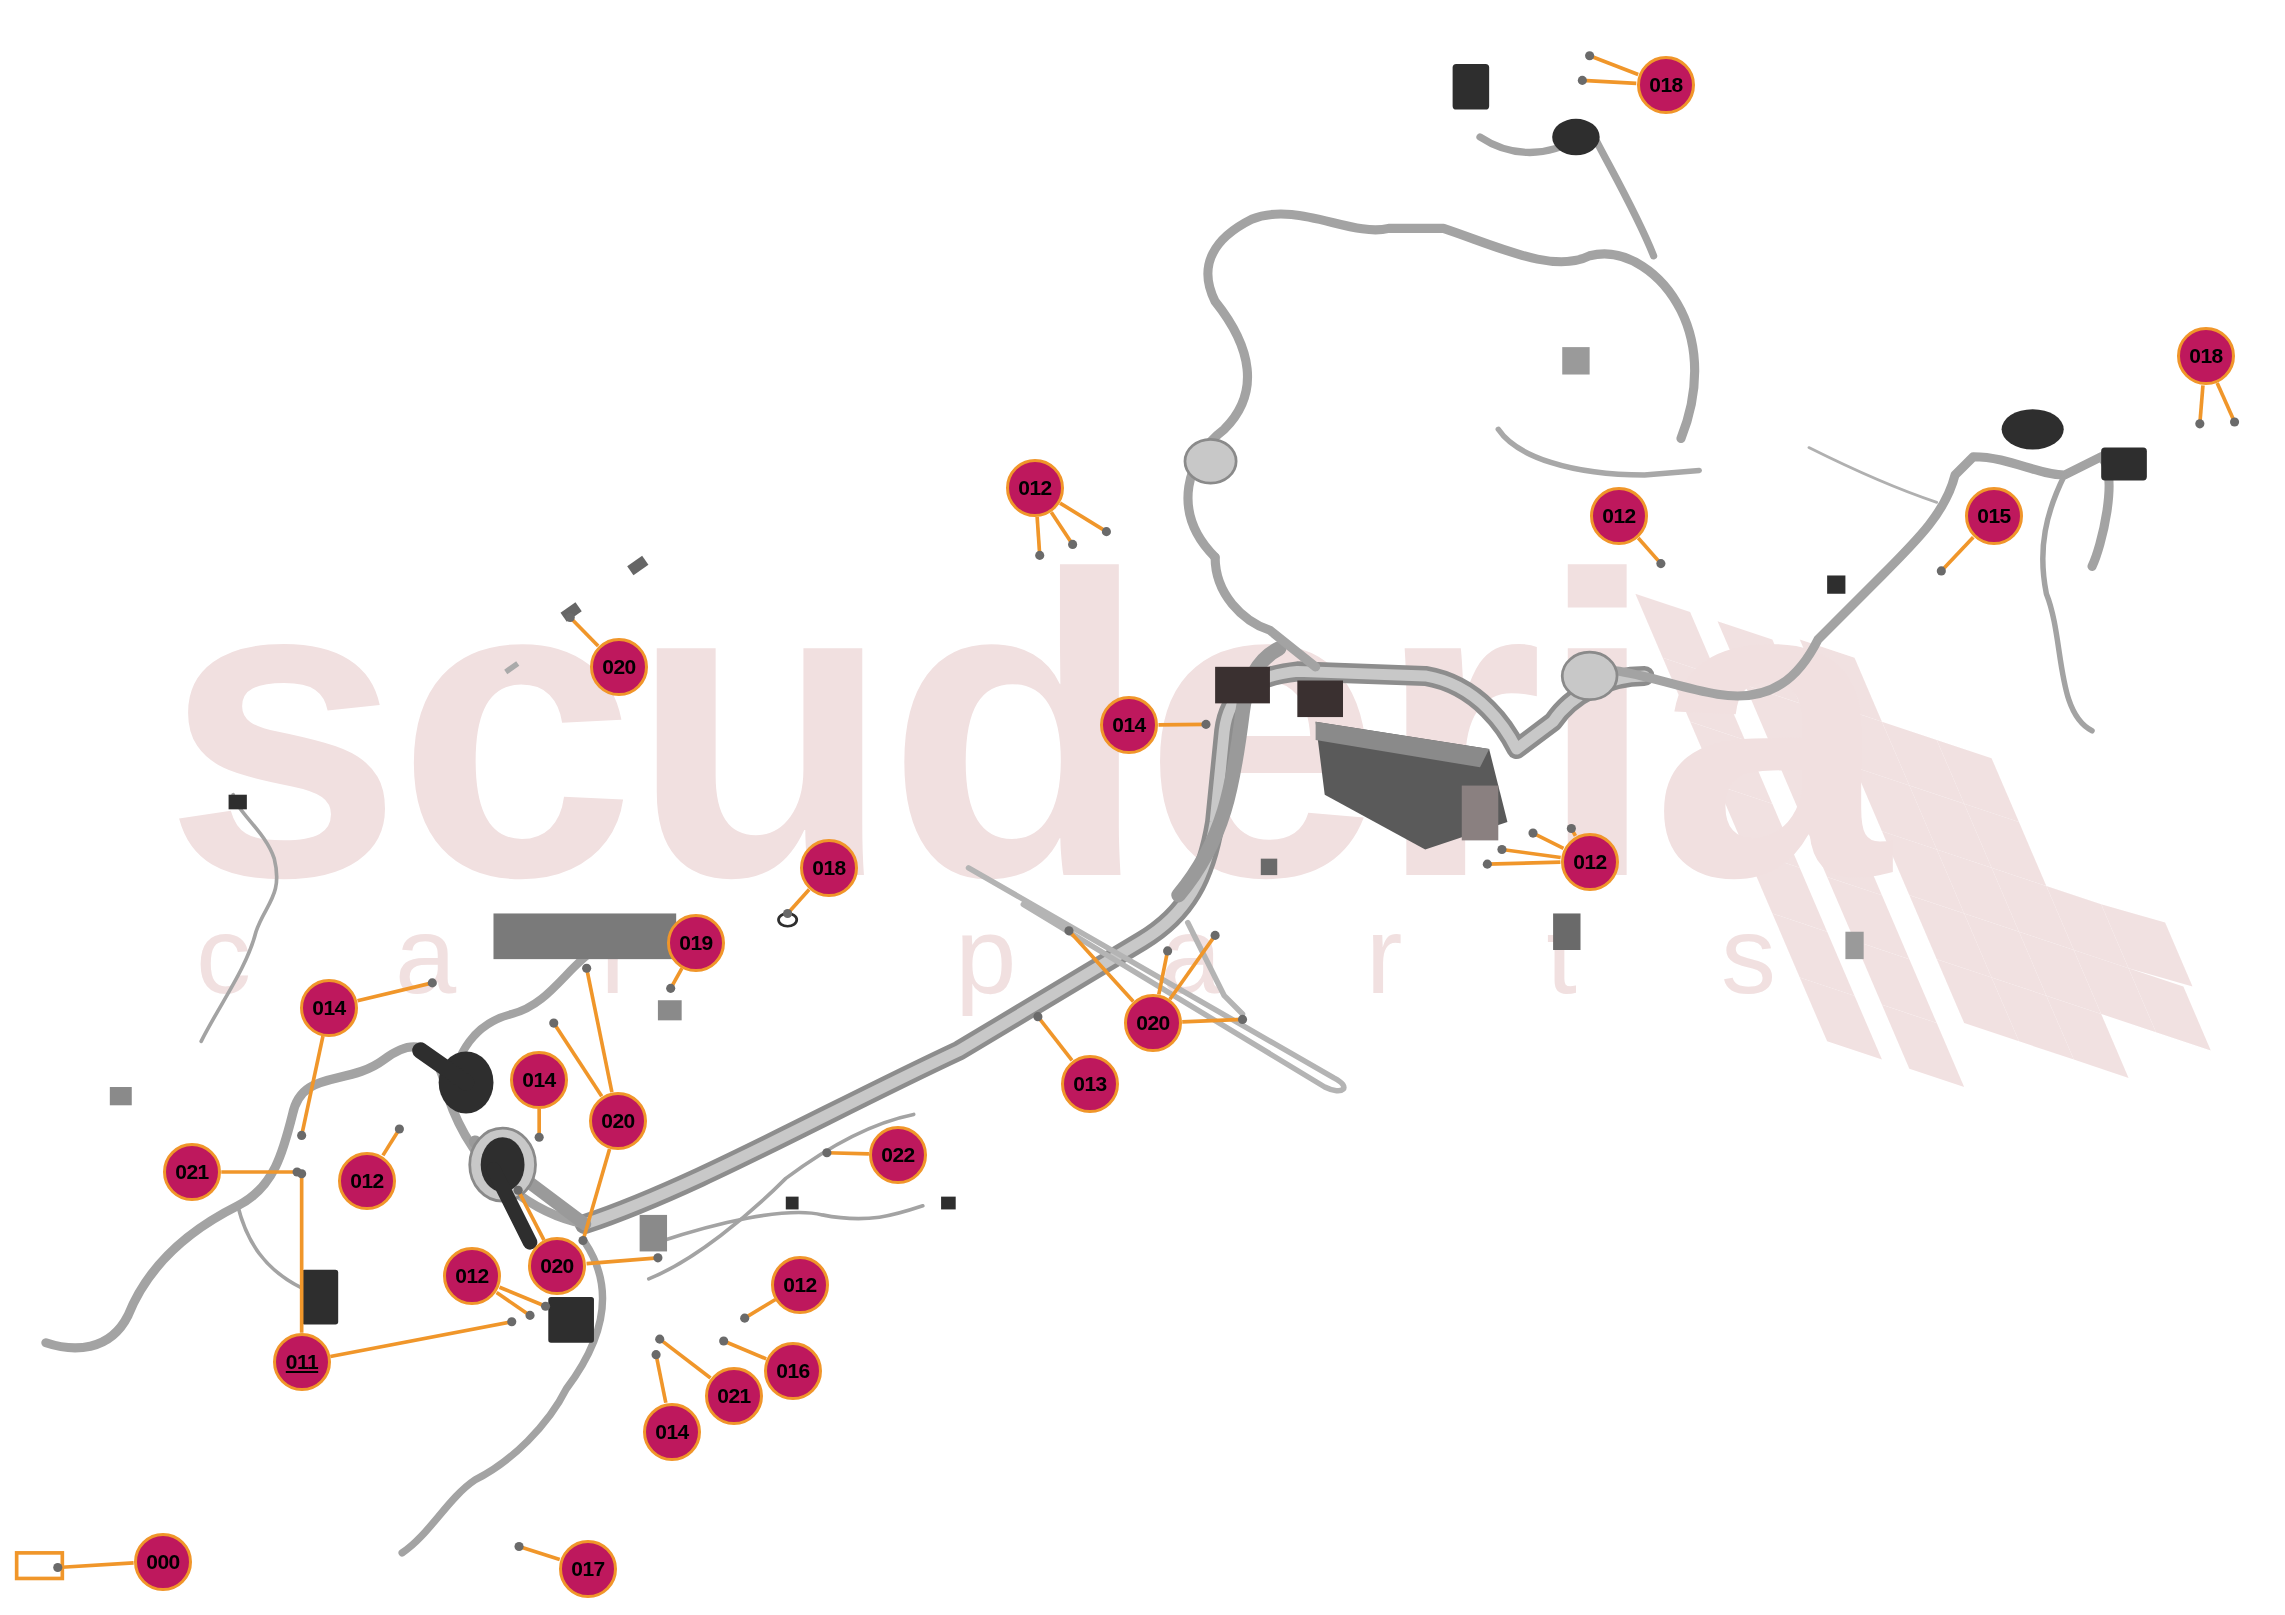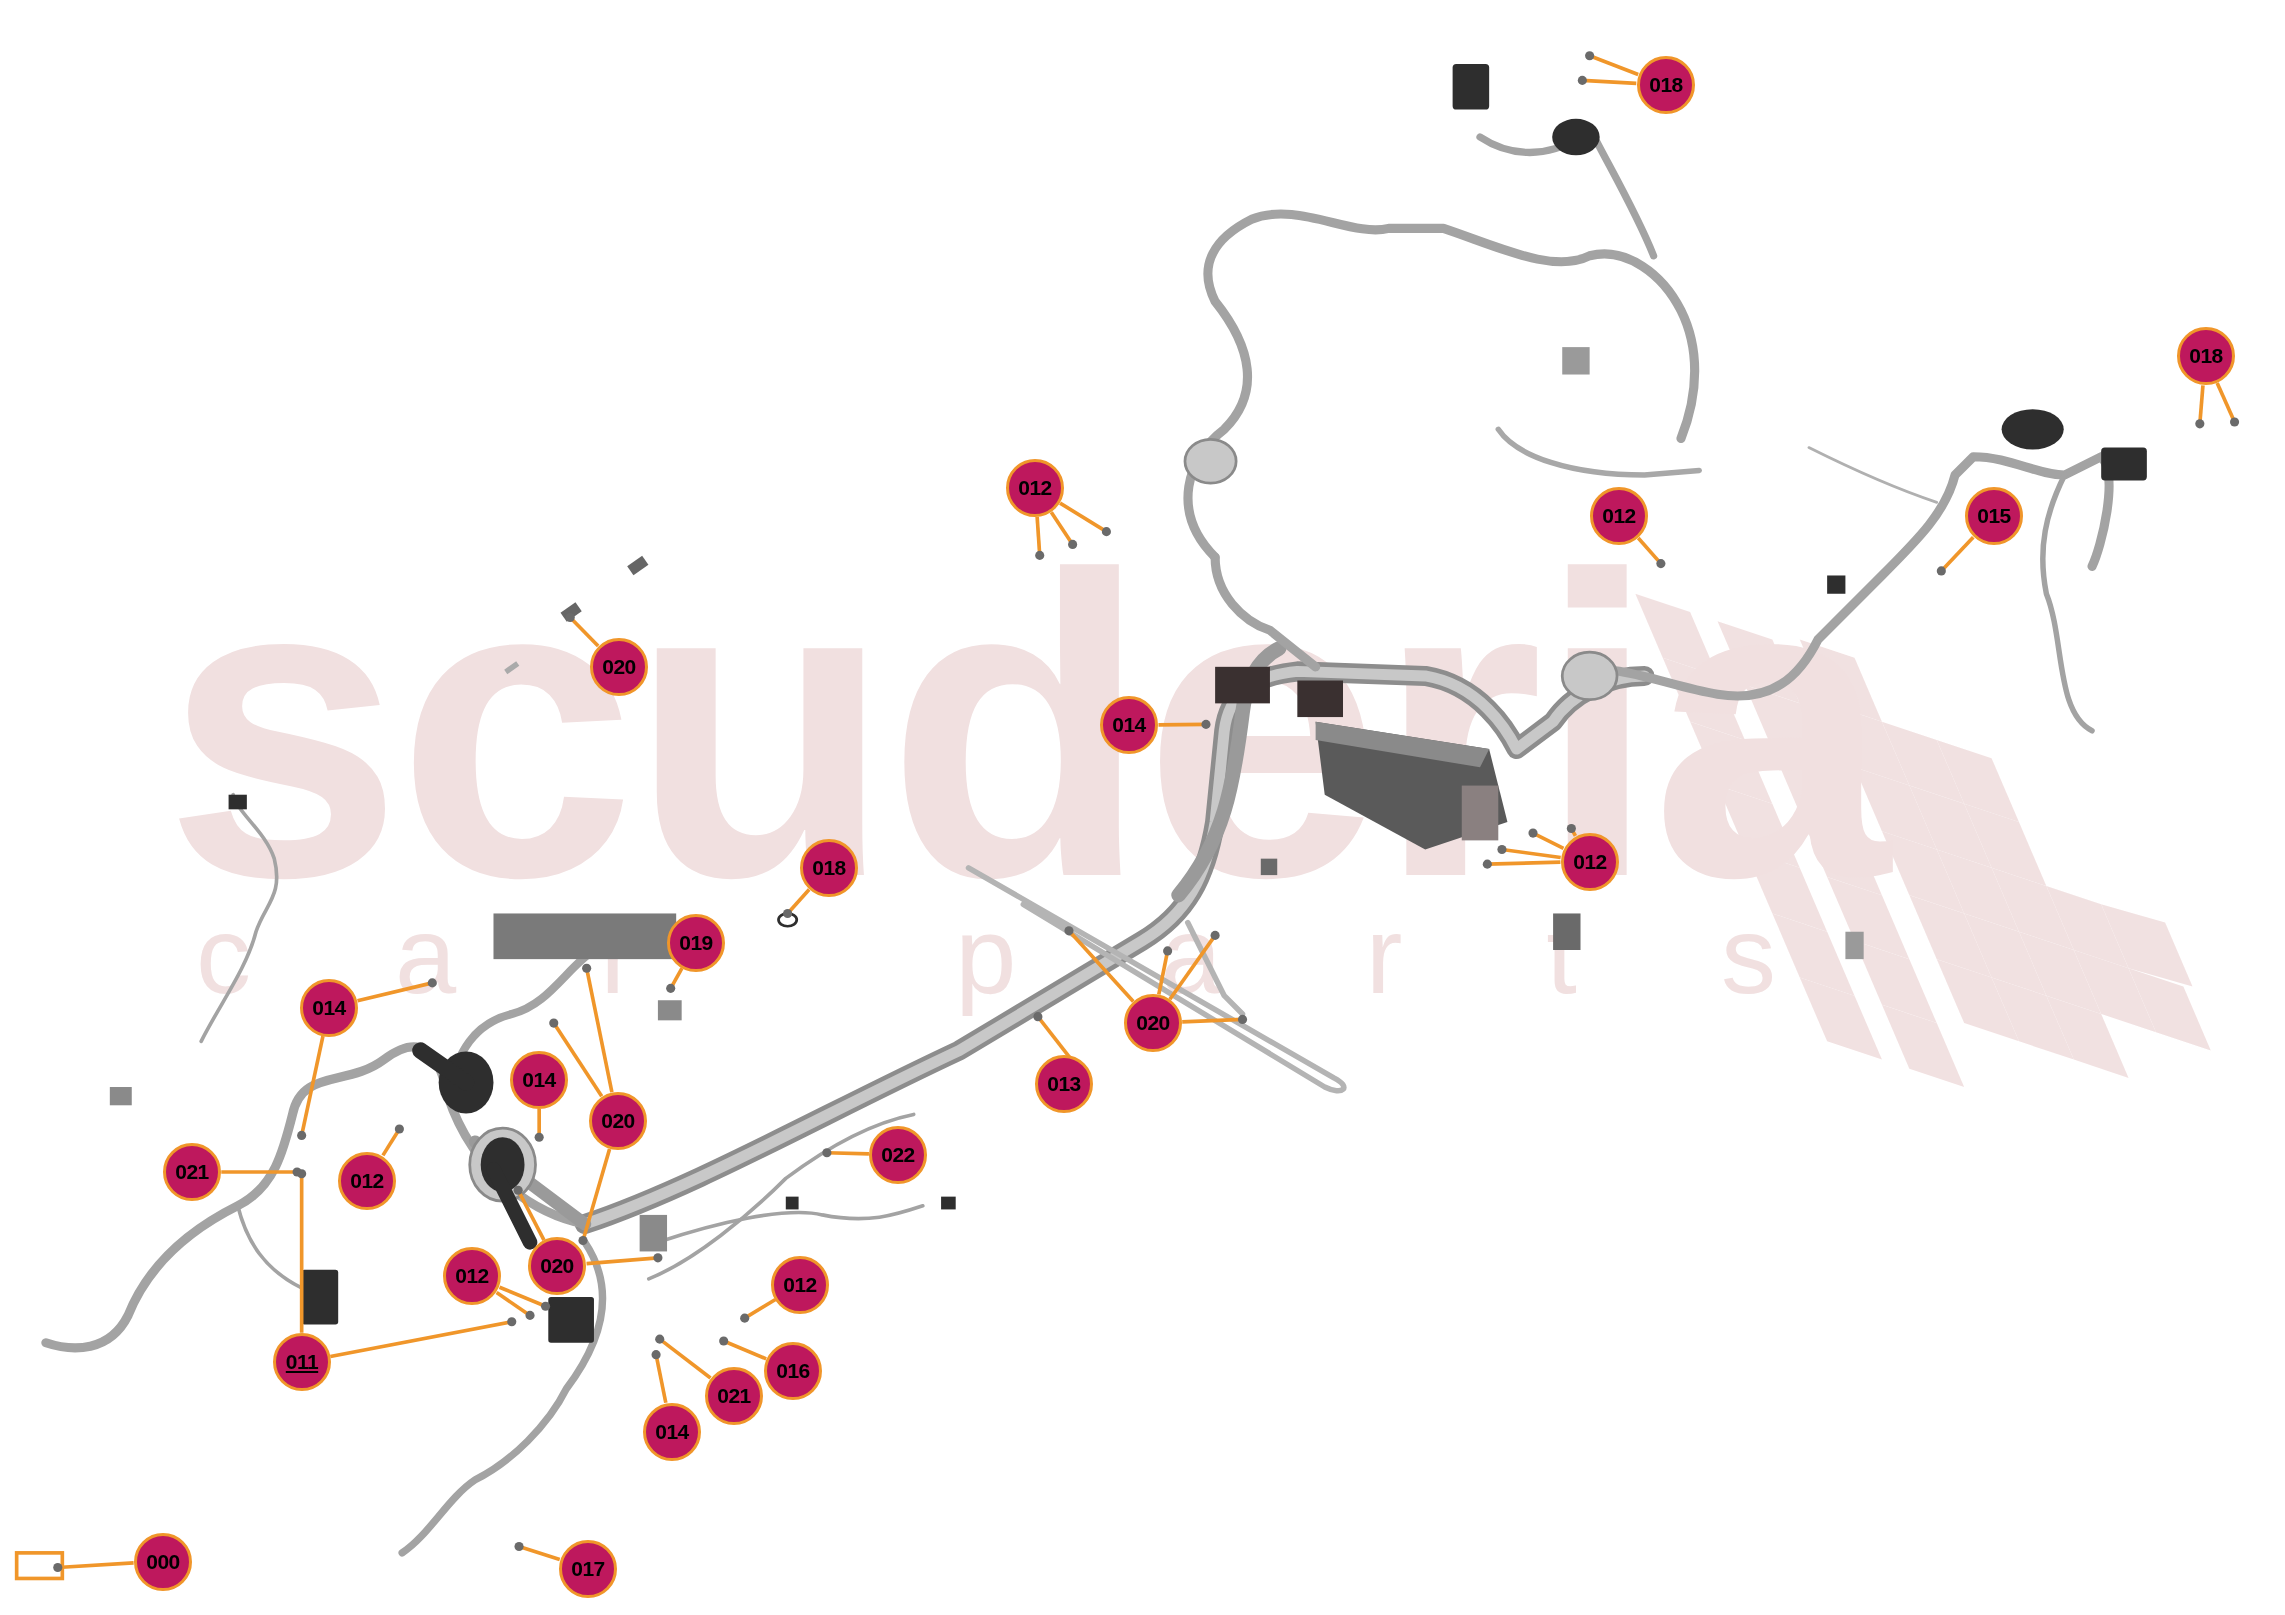--- a/index.html
+++ b/index.html
@@ -281,21 +281,21 @@
       </div>
       <div class="callout" style="left: 1153px; top: 1023px;">
         <span>020</span>
       </div>
       <div class="callout" style="left: 618px; top: 1121px;">
         <span>020</span>
       </div>
       <div class="callout" style="left: 696px; top: 943px;">
         <span>019</span>
       </div>
-      <div class="callout" style="left: 1064px; top: 1084px;">
+      <div class="callout" style="left: 1090px; top: 1084px;">
         <span>013</span>
       </div>
       <div class="callout" style="left: 898px; top: 1155px;">
         <span>022</span>
       </div>
       <div class="callout" style="left: 192px; top: 1172px;">
         <span>021</span>
       </div>
       <div class="callout" style="left: 557px; top: 1266px;">
         <span>020</span>

